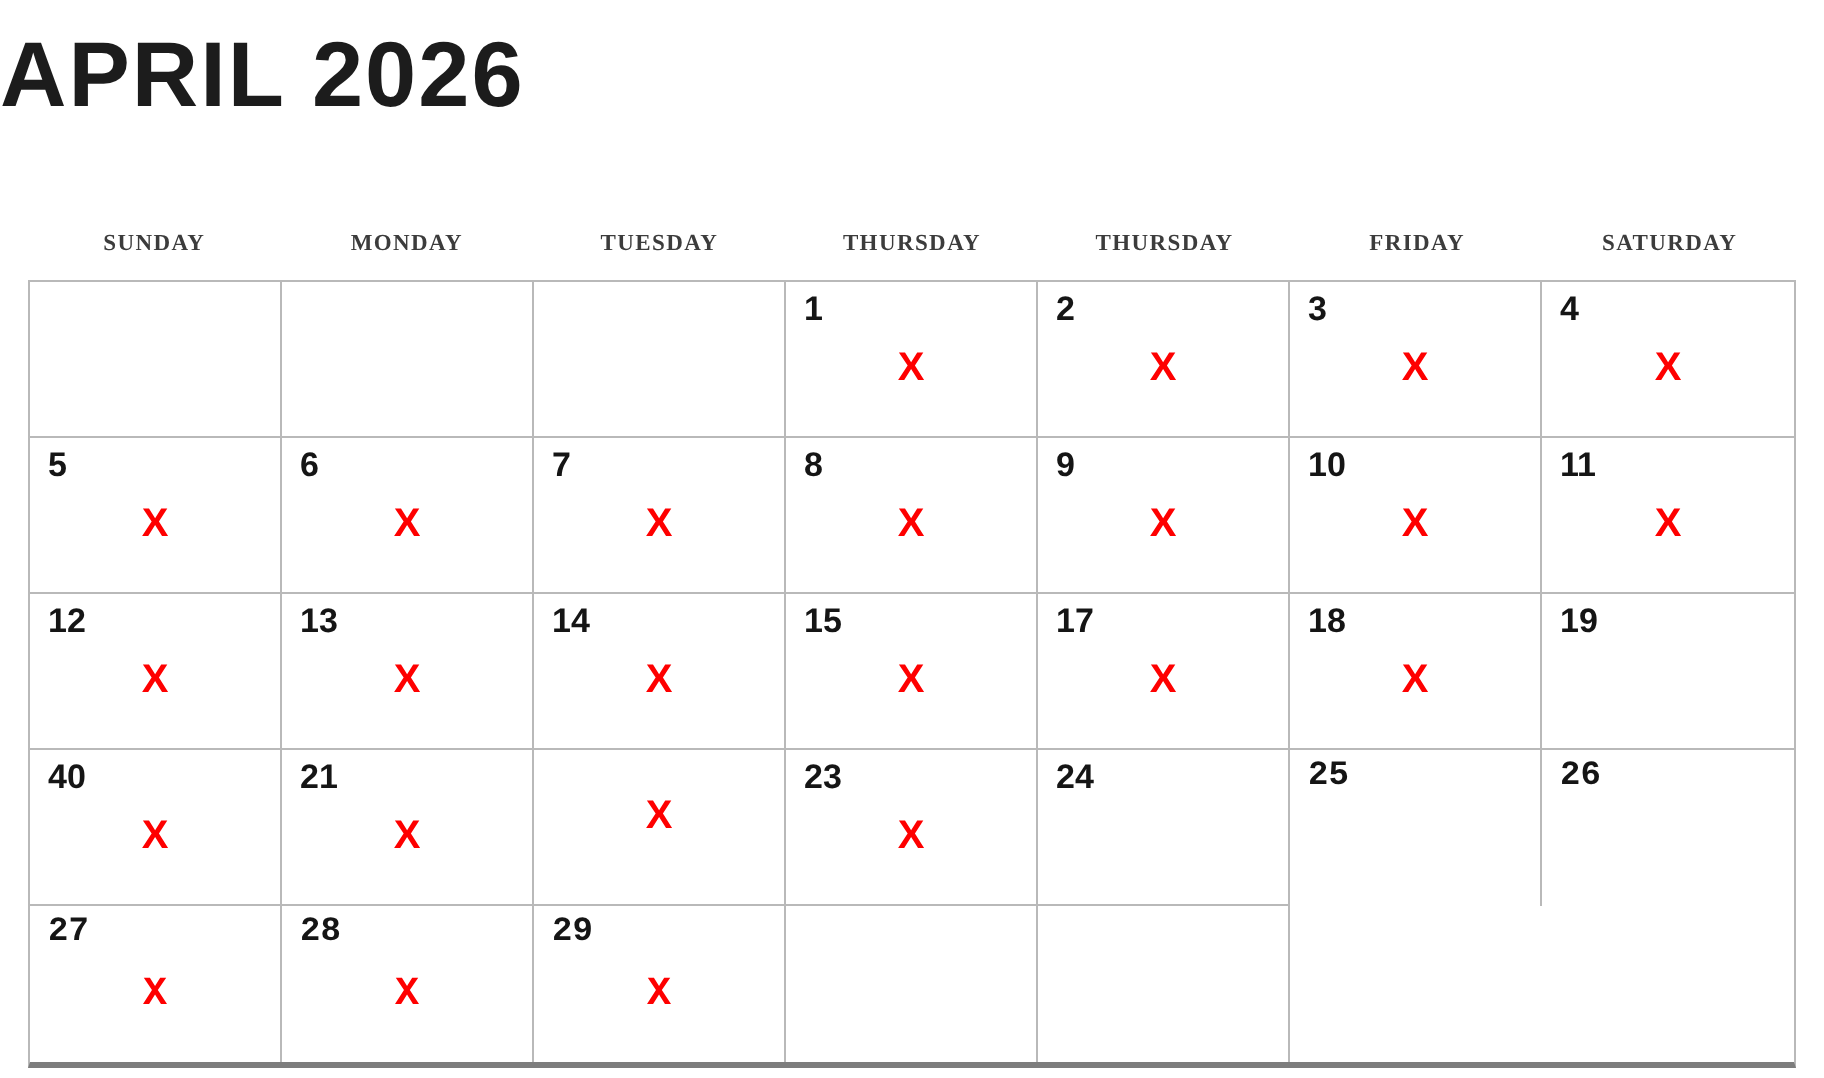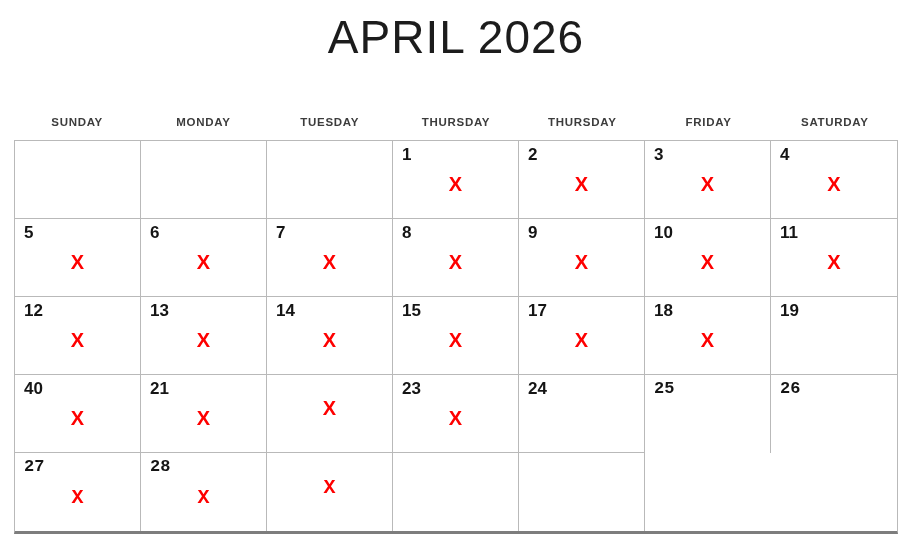--- a/index.html
+++ b/index.html
@@ -15,40 +15,40 @@
     height: 539px;
     background: var(--bg-color, #ffffff);
     overflow: hidden;
   }
   .title {
     position: absolute;
     top: 10px;
     left: 0;
     right: 0;
     margin: 0;
-    text-align: center;
     font-size: 46px;
-    font-weight: normal;
+    font-weight: bold;
     letter-spacing: 1px;
     color: var(--title-color, #1c1c1c);
   }
   .weekday-row {
     position: absolute;
     top: 116px;
     left: 14px;
     width: 884px;
     display: grid;
     grid-template-columns: repeat(7, 1fr);
   }
   .weekday {
     text-align: center;
     font-size: 11.5px;
     font-weight: bold;
     letter-spacing: 0.7px;
     color: var(--weekday-color, #3c3c3c);
+    font-family: Liberation Serif, serif;
   }
   .grid {
     position: absolute;
     top: 140px;
     left: 14px;
     width: 884px;
     display: grid;
     grid-template-columns: repeat(7, 1fr);
     grid-auto-rows: 78px;
     border-top: 1px solid var(--grid-line, #b9b9b9);
@@ -207,20 +207,21 @@
       </div>
       <div class="cell">
         <span class="daynum">27</span>
         <span class="xmark">X</span>
       </div>
       <div class="cell">
         <span class="daynum">28</span>
         <span class="xmark">X</span>
       </div>
       <div class="cell">
+        <span class="daynum">29</span>
         <span class="xmark">X</span>
       </div>
       <div class="cell">
         <span class="daynum"></span>
       </div>
       <div class="cell">
         <span class="daynum"></span>
       </div>
     </div>
 </div>

